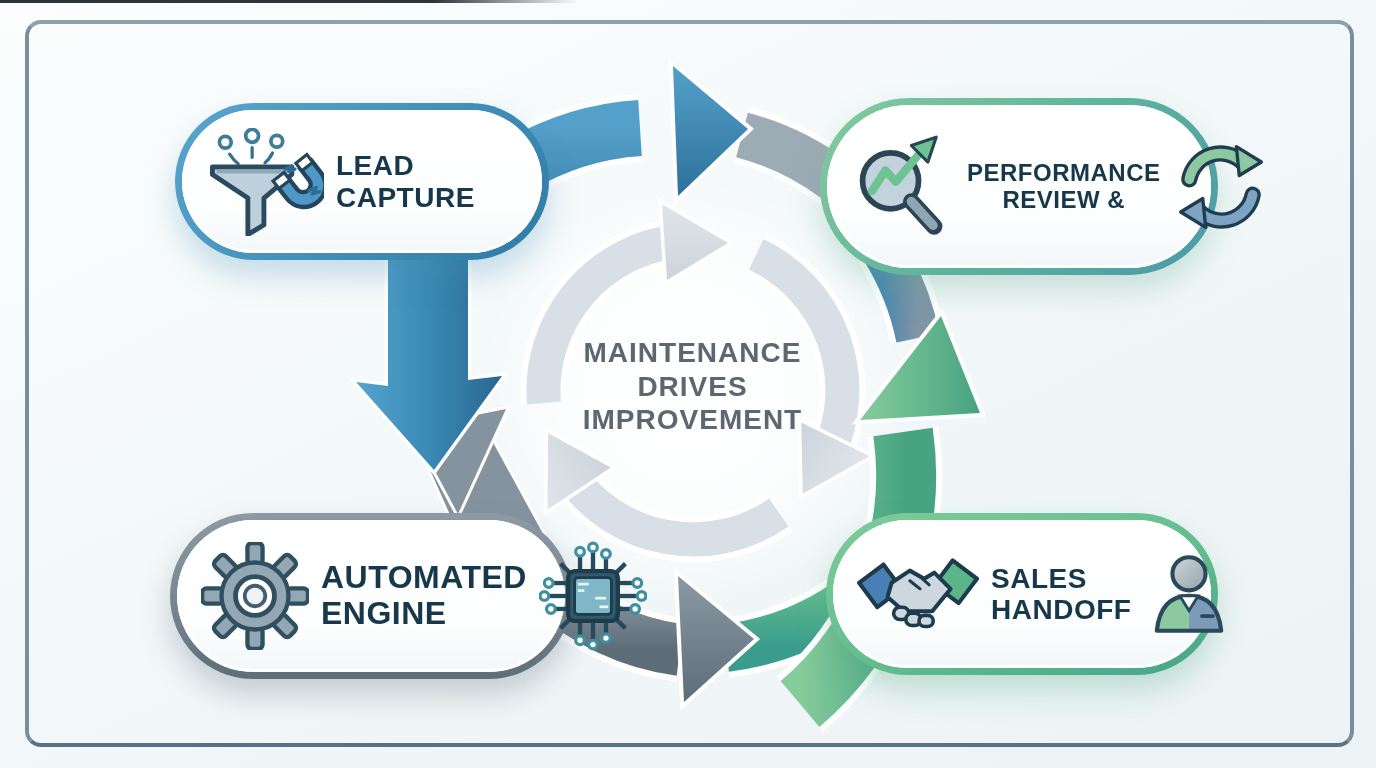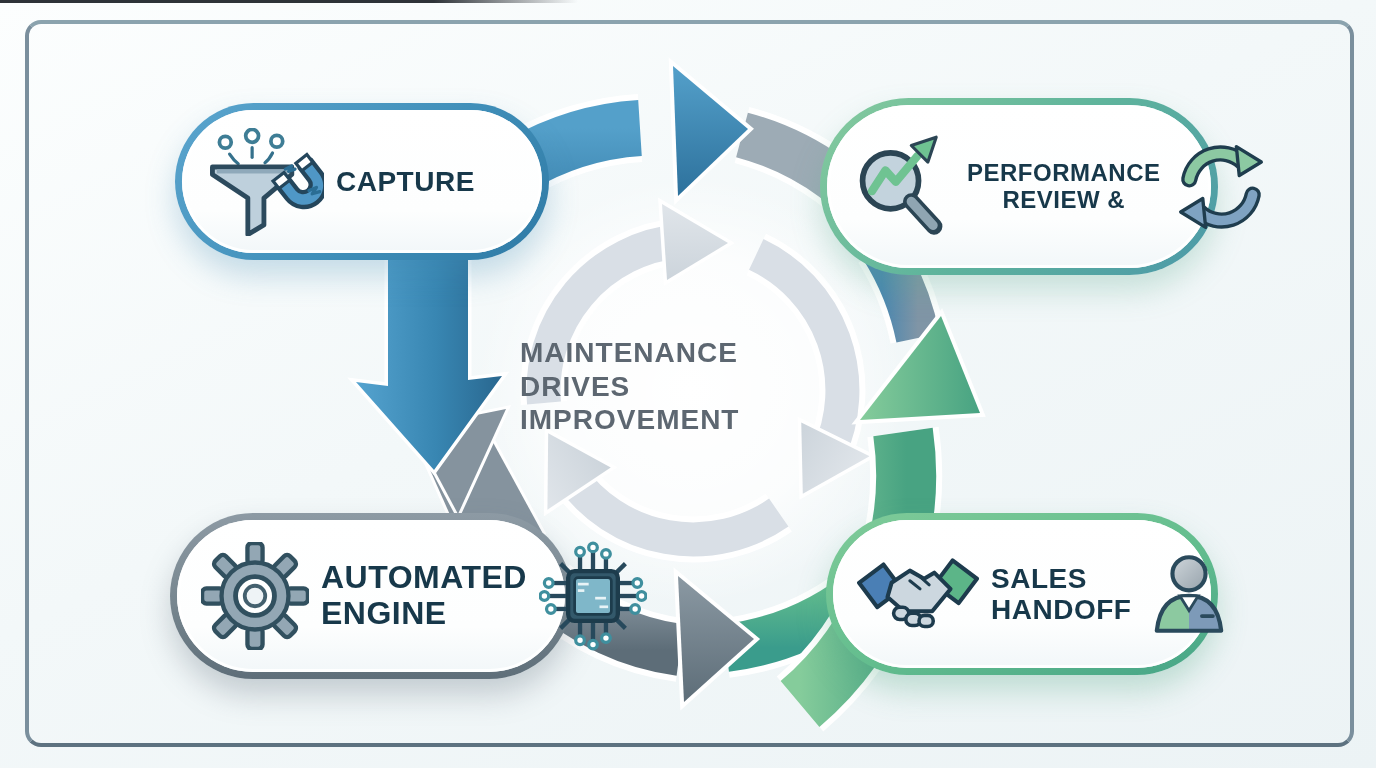--- a/index.html
+++ b/index.html
@@ -7,21 +7,21 @@
   #canvas{position:relative;width:1376px;height:768px;overflow:hidden;
     background:linear-gradient(155deg,#fcfefe 0%,#f3f8f9 45%,#ecf3f5 100%);}
   #frame{position:absolute;left:25px;top:20px;right:22px;bottom:21px;
     border:4px solid #7a8f9d;border-radius:16px;pointer-events:none;z-index:6;
     border-top-color:#8ba3ae;border-bottom-color:#5d7280;}
   #top-strip{position:absolute;left:0;top:0;width:578px;height:3px;z-index:7;
     background:linear-gradient(to right,#2e3338 75%,rgba(46,51,56,0));}
   #center-glow{position:absolute;left:480px;top:180px;width:420px;height:420px;border-radius:50%;
     background:radial-gradient(circle,#ffffff 0%,rgba(255,255,255,.75) 45%,rgba(255,255,255,0) 72%);z-index:1;}
   #arrows{position:absolute;left:0;top:0;z-index:2;}
-  #center-text{position:absolute;left:520px;top:336px;width:345px;z-index:3;
+  #center-text{position:absolute;left:520px;top:336px;width:345px;z-index:3;text-align:center;
     color:#5d6771;font-weight:800;font-size:28px;line-height:1.2;letter-spacing:1px;}
   .pill{position:absolute;border-radius:90px;padding:7px;z-index:4;}
   .pill-inner{background:linear-gradient(180deg,#ffffff 0%,#fdfefe 70%,#f2f7f9 100%);
     border-radius:84px;height:100%;box-sizing:border-box;
     display:flex;align-items:center;padding:0 24px;gap:12px;
     box-shadow:inset 0 0 0 3px rgba(255,255,255,.9);}
   .pill-text{color:#17384a;font-weight:800;line-height:1.12;letter-spacing:.5px;}
   .pill-text span{display:block;}
   #pill-lead{left:175px;top:103px;width:360px;height:143px;
     background:linear-gradient(135deg,#5ba5ce 0%,#4190ba 55%,#2f7aa5 100%);
@@ -162,20 +162,21 @@
         <path d="M 10 40 h 66" stroke="#8fa9ba" stroke-width="4"></path>
         <g transform="translate(56,44) rotate(-38)">
           <path d="M 2 14 h 13 v 14 a 7 7 0 0 0 14 0 V 14 h 13 v 15 a 20 20 0 0 1 -40 0 Z" fill="#4f97c6" stroke="#24465c" stroke-width="4" stroke-linejoin="round"></path>
           <rect x="2" y="8" width="13" height="9" fill="#fff" stroke="#24465c" stroke-width="3"></rect>
           <rect x="29" y="8" width="13" height="9" fill="#fff" stroke="#24465c" stroke-width="3"></rect>
         </g>
         <path d="M 74 38 l 6 -3 -3 5 6 -2" fill="none" stroke="#2a6d94" stroke-width="3" stroke-linecap="round" stroke-linejoin="round"></path>
         <path d="M 96 58 l 7 -3 -4 6 7 -2" fill="none" stroke="#2a6d94" stroke-width="3" stroke-linecap="round" stroke-linejoin="round"></path>
       </svg>
       <div class="pill-text">
+        <span>LEAD</span>
         <span>CAPTURE</span>
       </div>
     </div>
   </div>
 
   <div class="pill" id="pill-perf">
     <div class="pill-inner">
       <svg class="node-icon" width="104" height="112" viewBox="0 0 100 108">
         <circle cx="38" cy="48" r="27" fill="#c3d3dd" stroke="#2b4554" stroke-width="5.5"></circle>
         <path d="M 58 68 L 80 92" stroke="#2b4554" stroke-width="16" stroke-linecap="round"></path>

